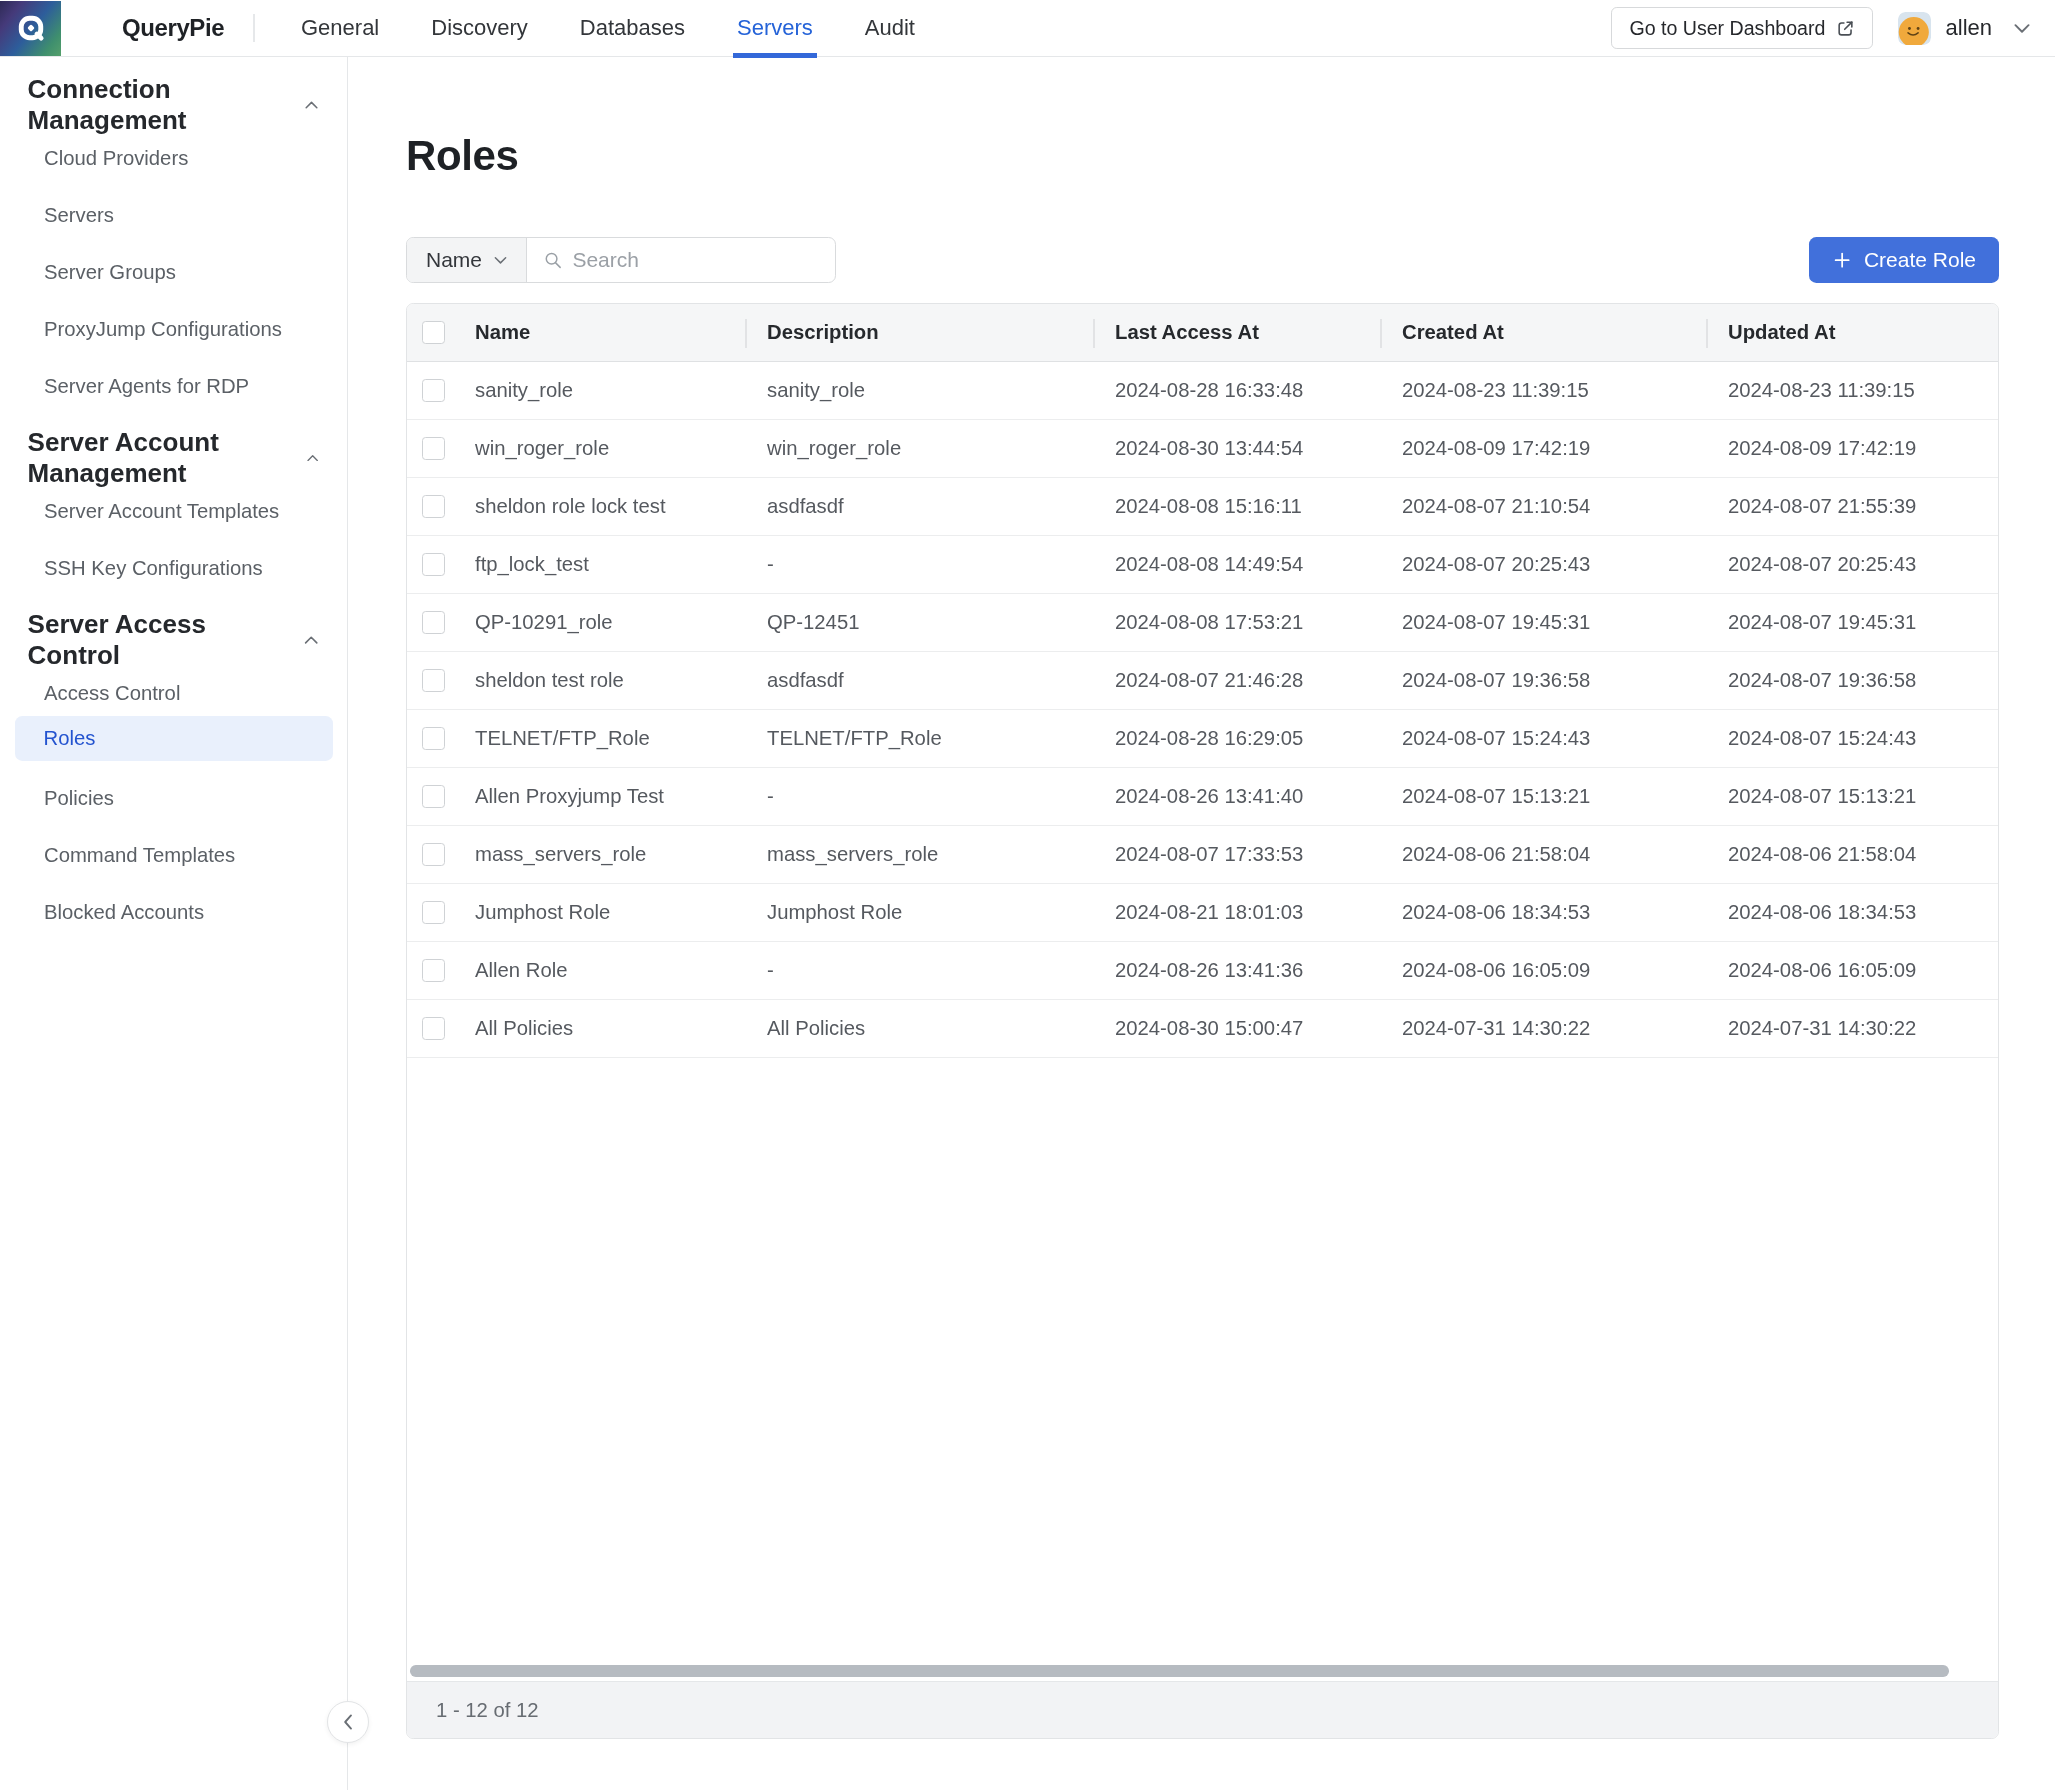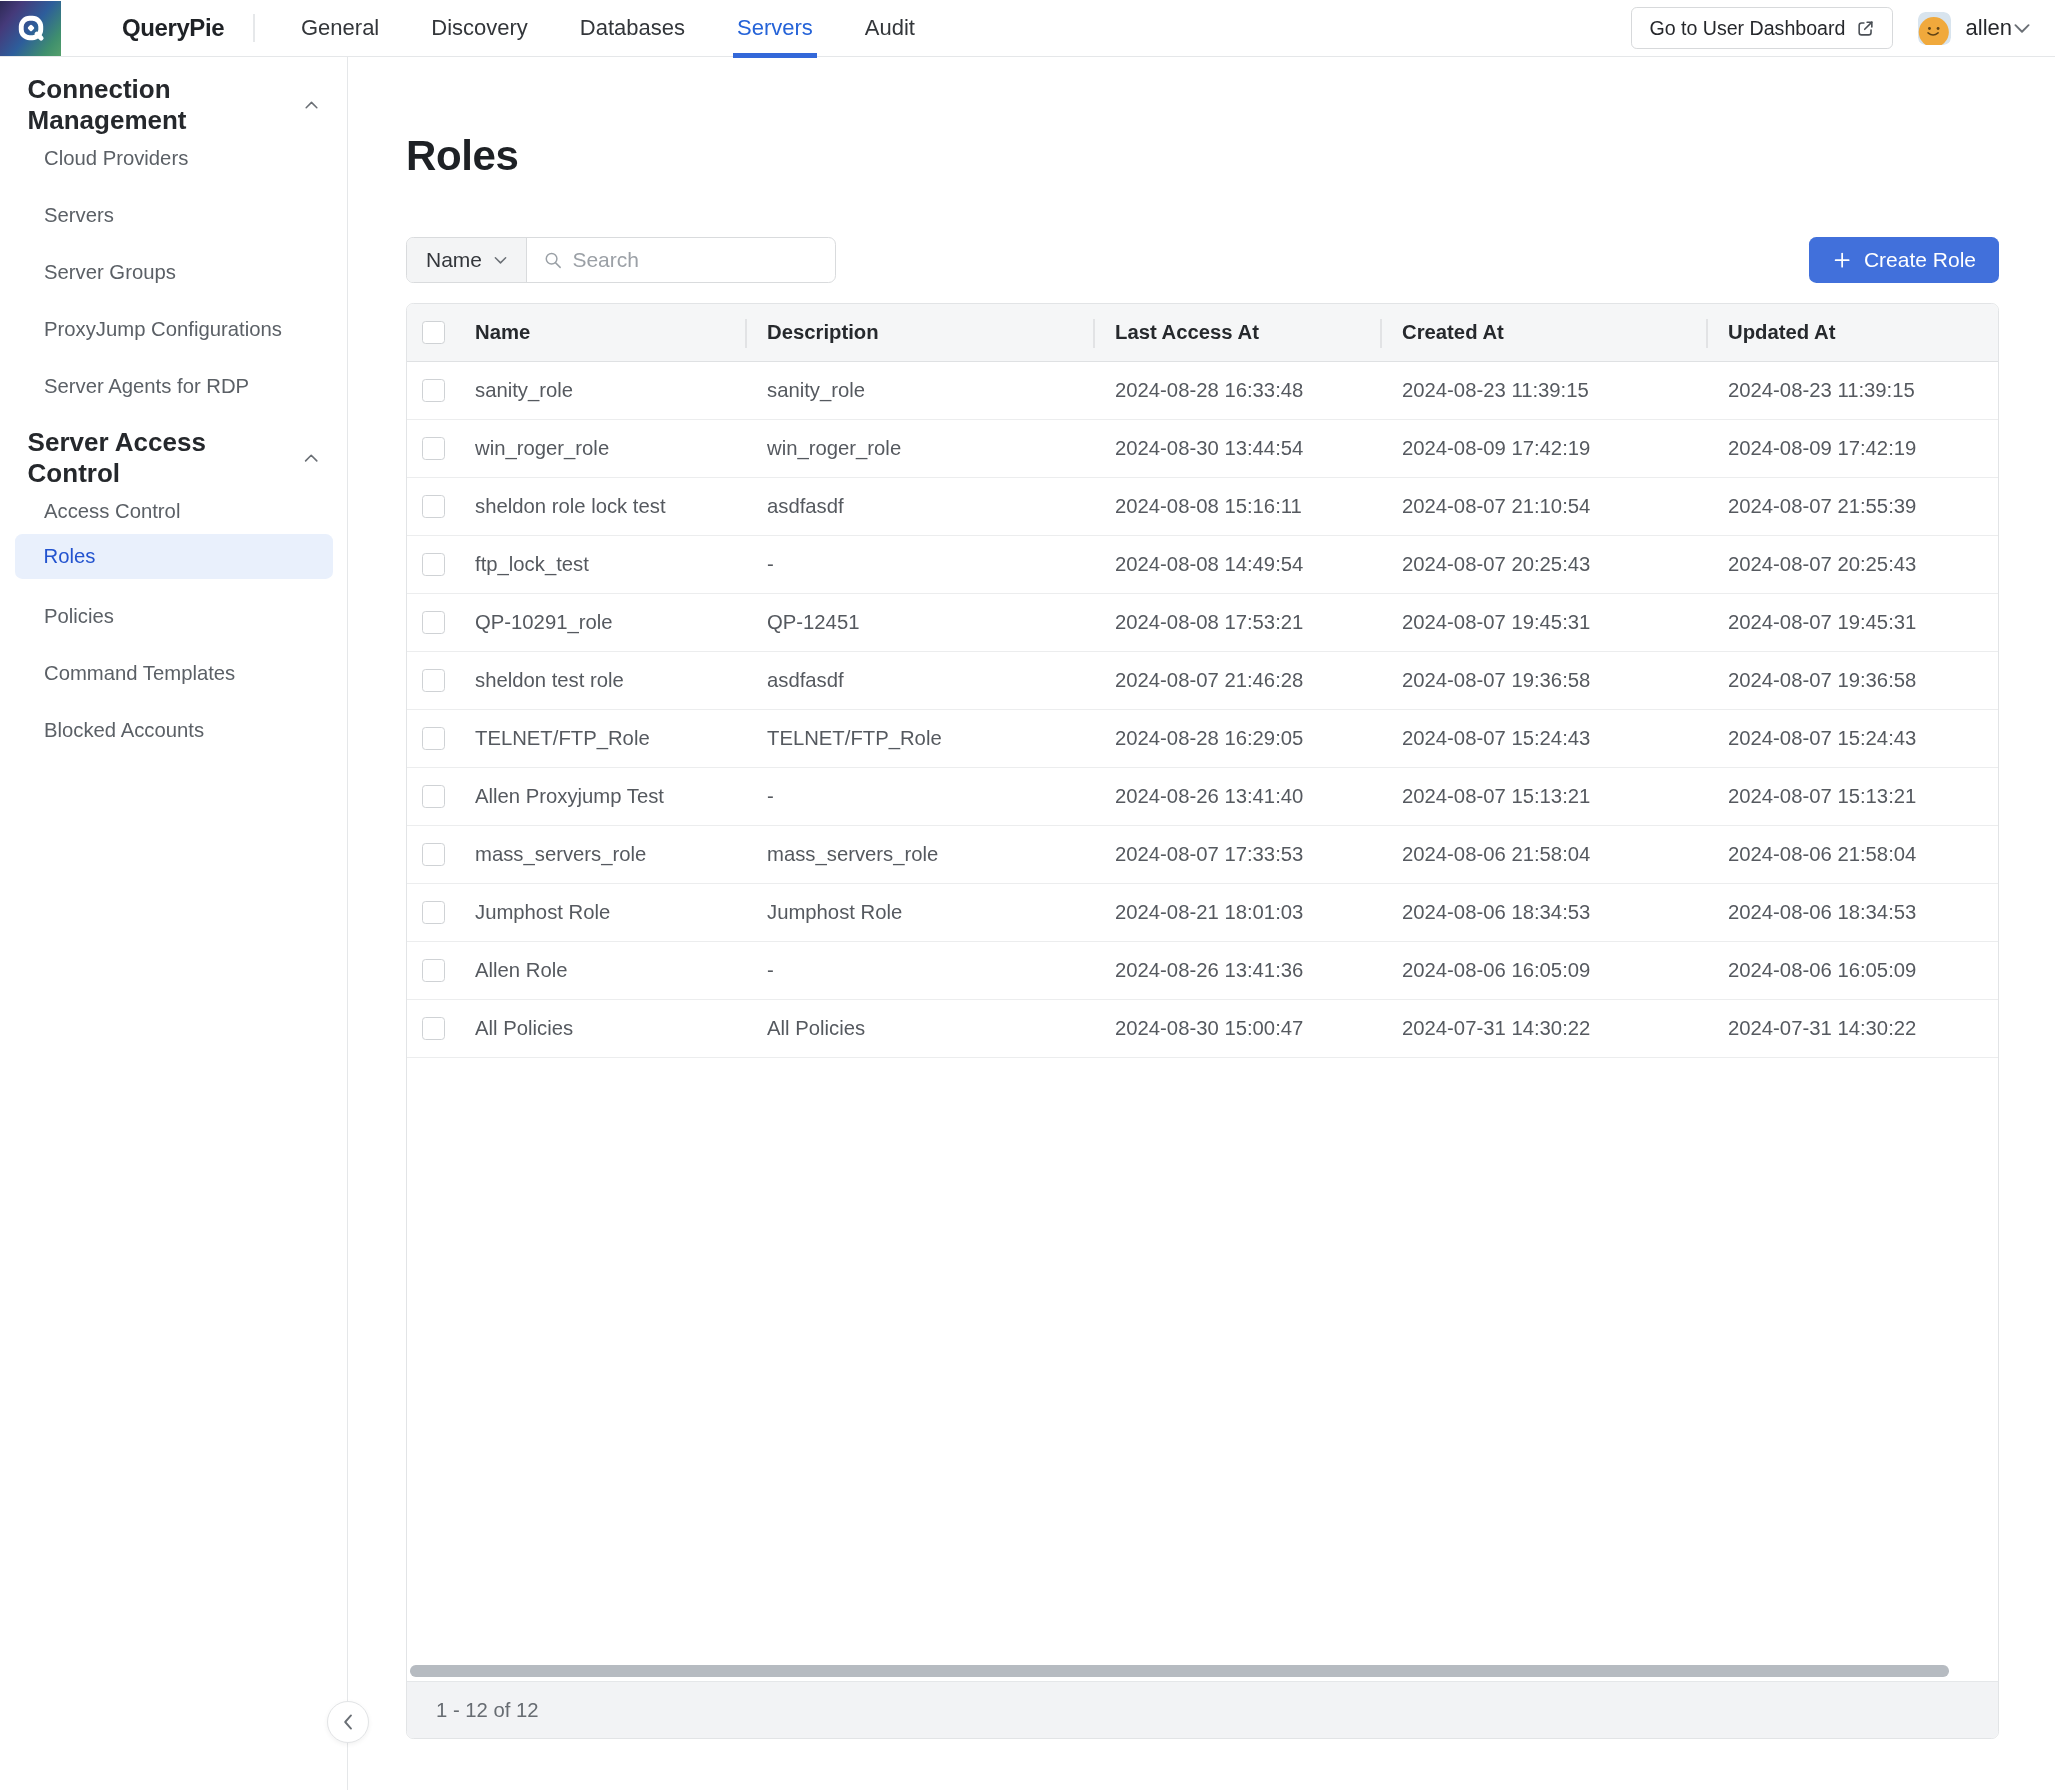--- a/index.html
+++ b/index.html
@@ -16,21 +16,21 @@
           background:linear-gradient(128deg,#2e2a55 0%,#453a7a 22%,#2d5d9b 52%,#3f8f6e 82%,#55a06b 100%); }
   .brand { font-size:24px; font-weight:700; margin-left:61px; letter-spacing:-0.4px; color:#1f2226; }
   .topbar-divider { width:1.5px; height:27.6px; background:#e6e8ea; margin-left:29px; }
   .nav { display:flex; margin-left:20.3px; height:57px; }
   .nav-item { position:relative; display:flex; align-items:center; height:57px; padding:0 26px; font-size:22px; color:#33363a; cursor:pointer; }
   .nav-item.active { color:var(--accent-text); font-weight:500; }
   .nav-item.active::after { content:""; position:absolute; left:22px; right:22px; bottom:-1.5px; height:5.1px; background:#3368d9; }
   .top-spacer { flex:1; }
   .dash-btn { display:flex; align-items:center; gap:10.2px; border:1.5px solid #d7d9db; border-radius:5.8px; background:#fff; padding:0 17.4px; height:42px; font-size:19.6px; color:#26282c; cursor:pointer;margin-left:40px; }
   .avatar { width:33px; height:33px; border-radius:7.3px; overflow:hidden; margin-left:25px; flex:0 0 auto; }
-  .user-menu { display:flex; align-items:center; gap:2px; cursor:pointer; }
+  .user-menu { display:flex; align-items:center; gap:22px; cursor:pointer; }
   .username { font-size:22px; margin-left:14.5px; color:#26282c; }
   .chev { stroke:#6a6f75; fill:none; stroke-width:2.6; stroke-linecap:round; stroke-linejoin:round; }
 
   
   .layout { display:flex; height:1734px; }
   .sidebar { width:348px; flex:0 0 auto; border-right:1.5px solid var(--border); padding-top:32px; background:#fff; }
   .section { margin-bottom:36px; }
   .section-head { display:flex; align-items:center; justify-content:space-between; padding:0 29px 0 27.6px; height:32px; cursor:pointer; }
   .section-title { font-size:26px; font-weight:700; color:#25282c; }
   .side-item { display:flex; align-items:center; height:39px; padding-left:44px; font-size:20.3px; color:var(--txt-soft); cursor:pointer; margin-top:18px; }
@@ -131,20 +131,30 @@
           </svg>
       </div>
       <div class="side-item">Cloud Providers</div>
       <div class="side-item">Servers</div>
       <div class="side-item">Server Groups</div>
       <div class="side-item">ProxyJump Configurations</div>
       <div class="side-item">Server Agents for RDP</div>
     </div>
     <div class="section">
       <div class="section-head">
+        <span class="section-title">Server Account Management</span>
+        <svg class="chev" width="14.5" height="8.7" viewBox="0 0 22 14">
+            <polyline points="2,11 11,2 20,11"></polyline>
+          </svg>
+      </div>
+      <div class="side-item">Server Account Templates</div>
+      <div class="side-item">SSH Key Configurations</div>
+    </div>
+    <div class="section">
+      <div class="section-head">
         <span class="section-title">Server Access Control</span>
         <svg class="chev" width="14.5" height="8.7" viewBox="0 0 22 14">
             <polyline points="2,11 11,2 20,11"></polyline>
           </svg>
       </div>
       <div class="side-item">Access Control</div>
       <div class="side-item active">Roles</div>
       <div class="side-item">Policies</div>
       <div class="side-item">Command Templates</div>
       <div class="side-item">Blocked Accounts</div>

